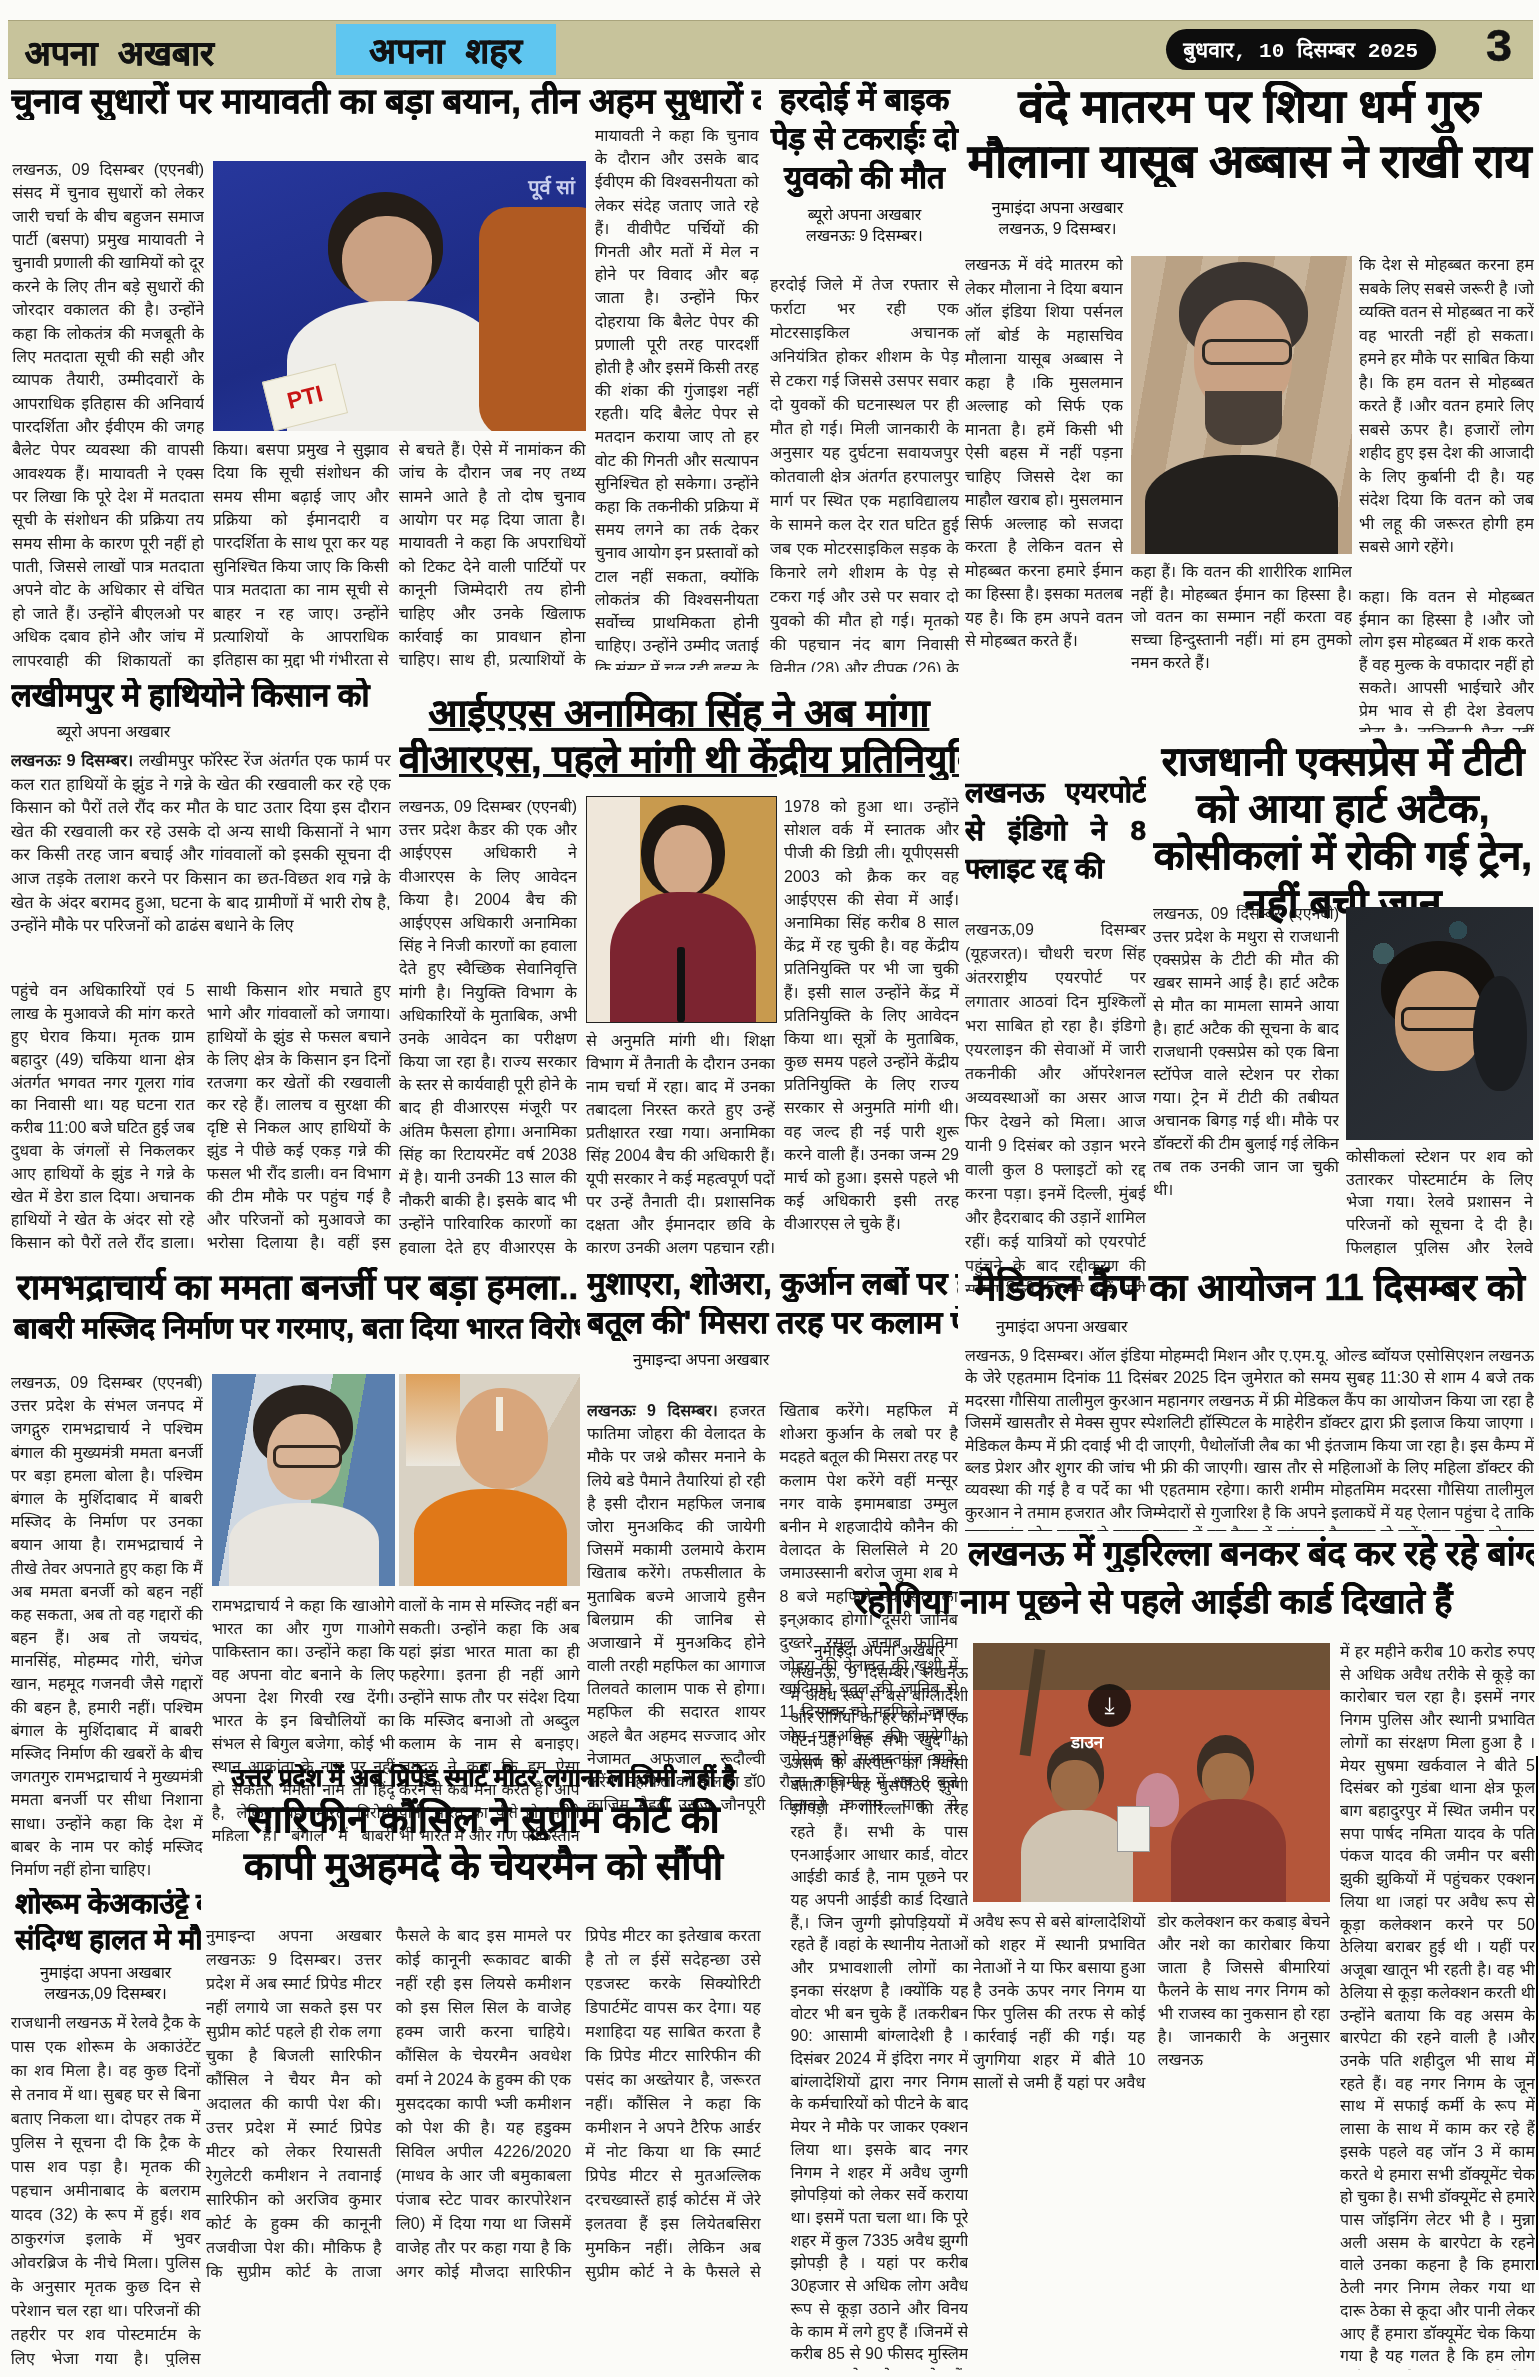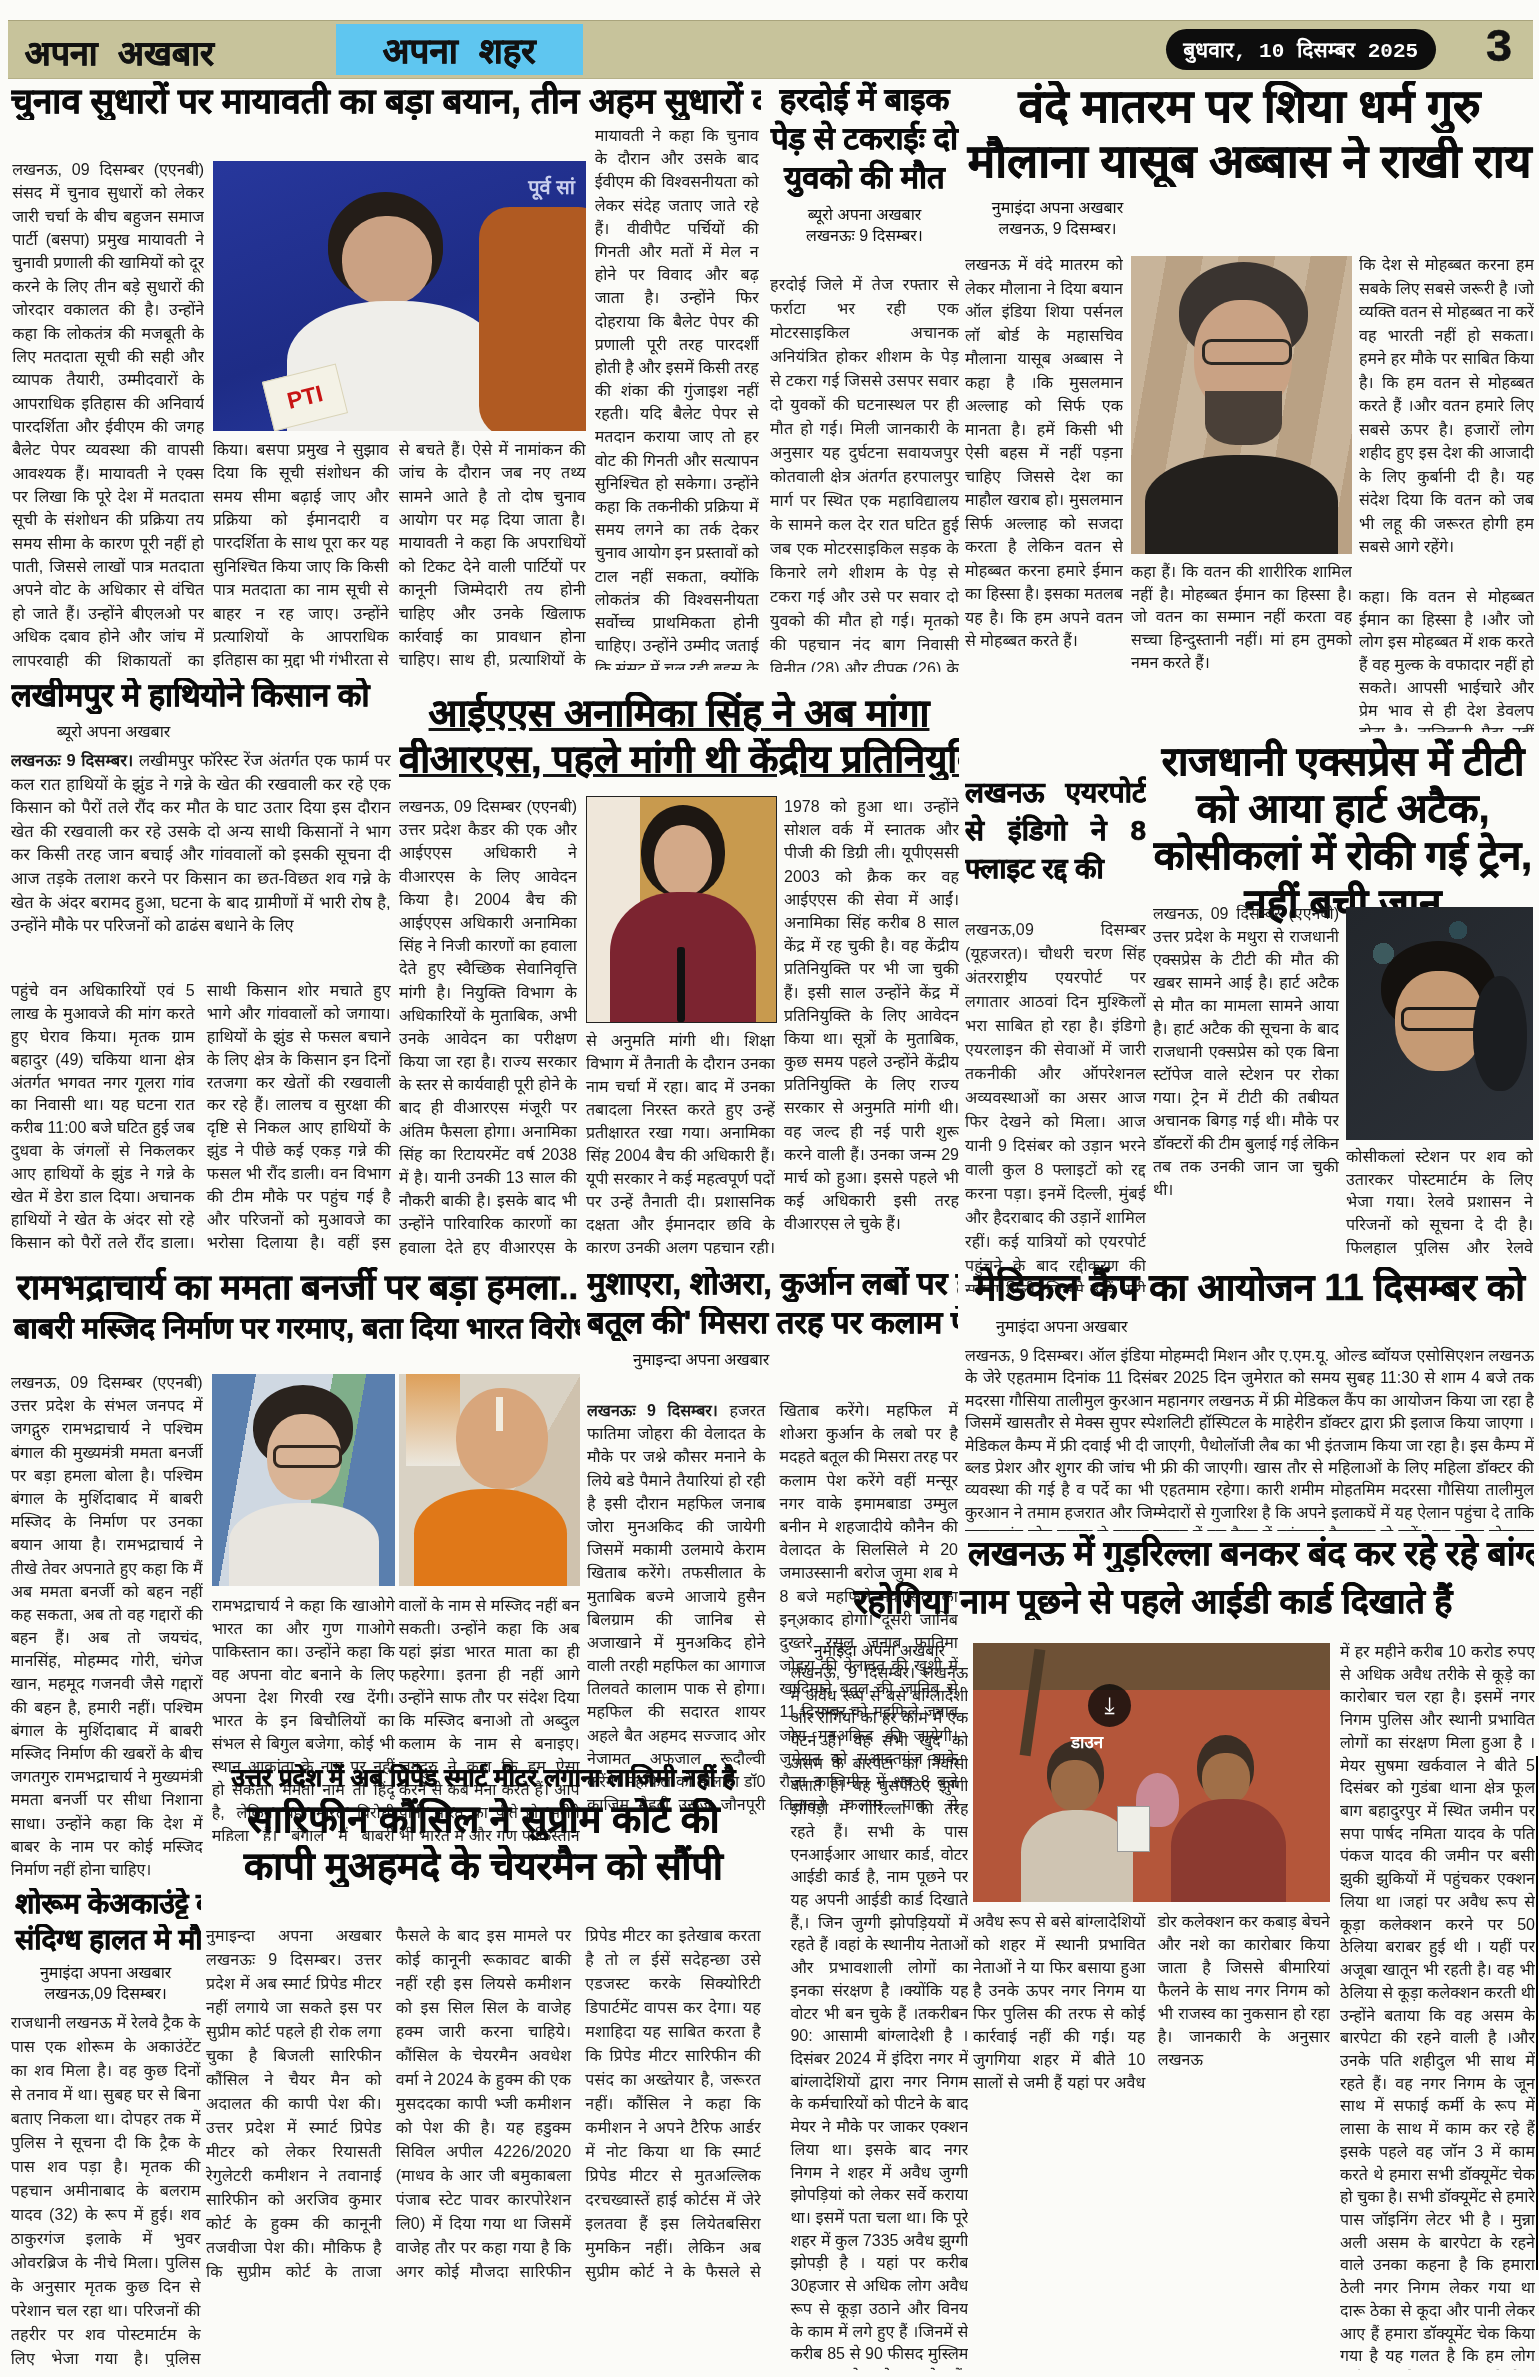--- a/index.html
+++ b/index.html
@@ -21,21 +21,21 @@
   .ph-head{position:absolute;border-radius:50% 50% 46% 46%;}
   .ph-torso{position:absolute;border-radius:46% 46% 0 0;}
   .tag{position:absolute;font-weight:800;display:flex;align-items:center;justify-content:center;}
   .edge{background:#000;}
 </style>
 </head>
 <body>
 
 <div class="abs band" style="left:7.7px;top:20px;width:1525px;height:57px;font-family:Liberation Mono, monospace;">
   <div class="abs mast" style="left:17px;top:7.7px;font-size:34px;">अपना अखबार</div>
-  <div class="abs citybox" style="left:328px;top:3.1px;width:247px;height:51px;">
+  <div class="abs citybox" style="left:328px;top:3.1px;width:220px;height:51px;">
     <span class="mast" style="font-size:35px;">अपना शहर</span>
   </div>
   <div class="abs pill" style="right:97px;top:7.7px;width:270px;height:41px;">
     <span style="font-size:21px;font-weight:700;">बुधवार, 10 दिसम्बर 2025</span>
   </div>
   <div class="abs mast" style="right:20px;top:1.5px;font-size:46px;">3</div>
 </div>
 
 <div class="abs" style="left:10.7px;top:81px;width:750px;height:592px;">
   <div class="hl nw" style="font-size:35px;width:100%;">चुनाव सुधारों पर मायावती का बड़ा बयान, तीन अहम सुधारों की मांग</div>

